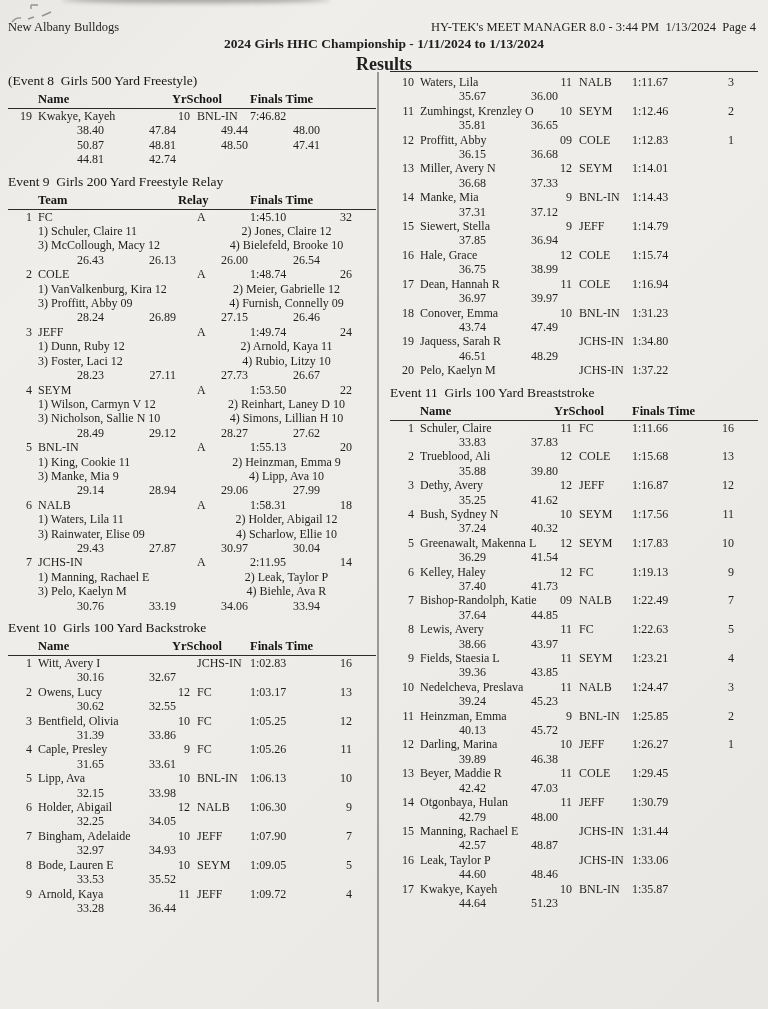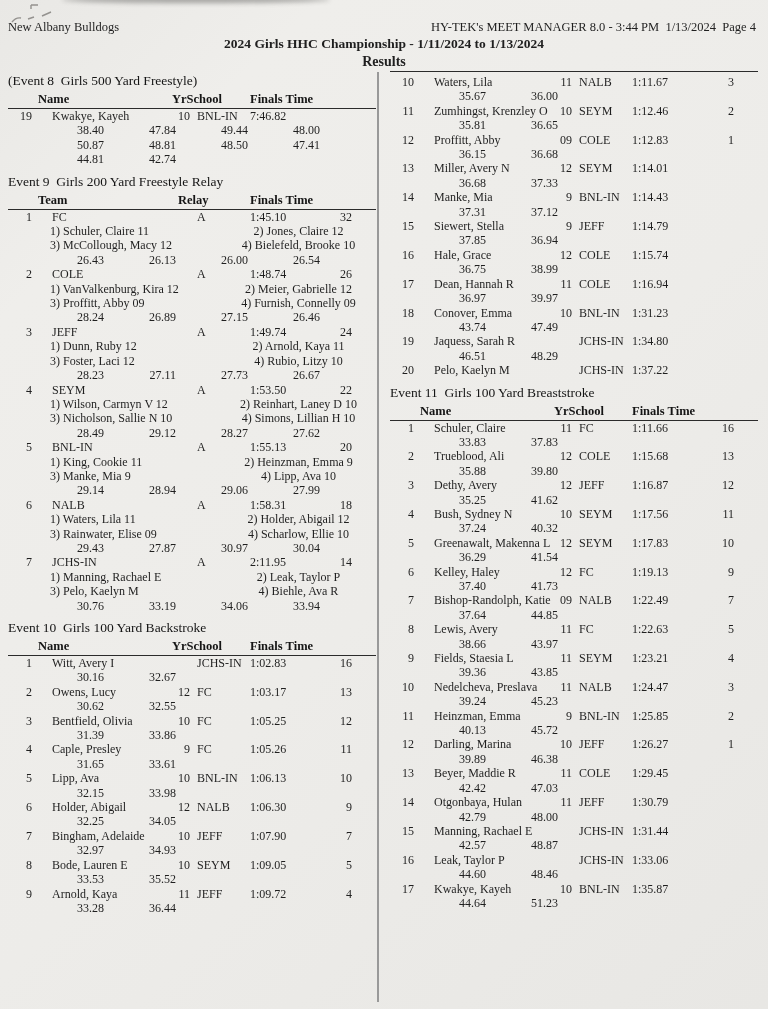--- a/index.html
+++ b/index.html
@@ -9,47 +9,47 @@
     font-family:"Liberation Serif","DejaVu Serif",serif;
   }
   .page{
     position:relative;width:768px;height:1009px;overflow:hidden;
     background:linear-gradient(135deg,#e9e8e5 0%,#efeeeb 18%,#edecE9 55%,#e8e7e4 100%);
     color:#1f1f1f;
   }
   .club{position:absolute;left:8px;top:20px;font-size:12.5px;white-space:pre;}
   .manager{position:absolute;right:12px;top:20px;font-size:12.5px;white-space:pre;}
   .title{position:absolute;left:0;right:0;top:36px;text-align:center;font-weight:bold;font-size:13.5px;white-space:pre;}
-  .results{position:absolute;left:0;right:0;top:54px;text-align:center;font-weight:bold;font-size:14px;}
+  .results{position:absolute;left:0;right:0;top:54px;text-align:center;font-weight:bold;font-size:18px;}
   .divider{position:absolute;left:377px;top:72px;width:1.5px;height:930px;background:#999;}
   .smudge{position:absolute;left:62px;top:-4px;width:268px;height:7px;background:#4a4a48;opacity:.45;border-radius:50%;filter:blur(2.5px);}
   .penmarks{position:absolute;left:4px;top:2px;}
 
   .col{position:absolute;top:71px;width:368px;font-size:12px;}
   #col-left{left:8px;}
   #col-right{left:390px;}
 
   .top-rule{border-top:1.7px solid #2b2b2b;margin-bottom:3px;}
   .event-heading{font-weight:normal;font-size:13.5px;color:#151515;padding:7px 0 3px 0;white-space:pre;}
   .section:first-child .event-heading{padding-top:2px;}
 
   .hdr-row{display:grid;grid-template-columns:164px 78px auto;font-weight:bold;font-size:12.5px;line-height:15px;border-bottom:1.7px solid #2b2b2b;padding-bottom:1px;color:#151515;}
   .hdr-row.relay{grid-template-columns:170px 72px auto;}
   .hdr-c1{padding-left:30px;}
 
   .row{display:grid;grid-template-columns:24px 132px 26px 60px 70px 32px;line-height:14.4px;}
   .c{white-space:nowrap;}
   .place{text-align:right;}
-  .name{padding-left:20px;}
+  .name{padding-left:6px;}
   .yr{text-align:right;}
   .school{padding-left:7px;}
   .time{text-align:left;}
   .pts{text-align:right;}
 
-  .swim-row{display:grid;grid-template-columns:24px 165px auto;line-height:14.4px;gap:12px;}
+  .swim-row{display:grid;grid-template-columns:24px 165px auto;line-height:14.4px;}
   .sw1{padding-left:6px;white-space:nowrap;}
   .sw2{white-space:nowrap;text-align:center;}
 
   .splits-row{padding-left:24px;line-height:14.4px;}
   .split{display:inline-block;width:72px;text-align:right;white-space:nowrap;}
 </style>
 </head>
 <body>
 
 <div class="page">

